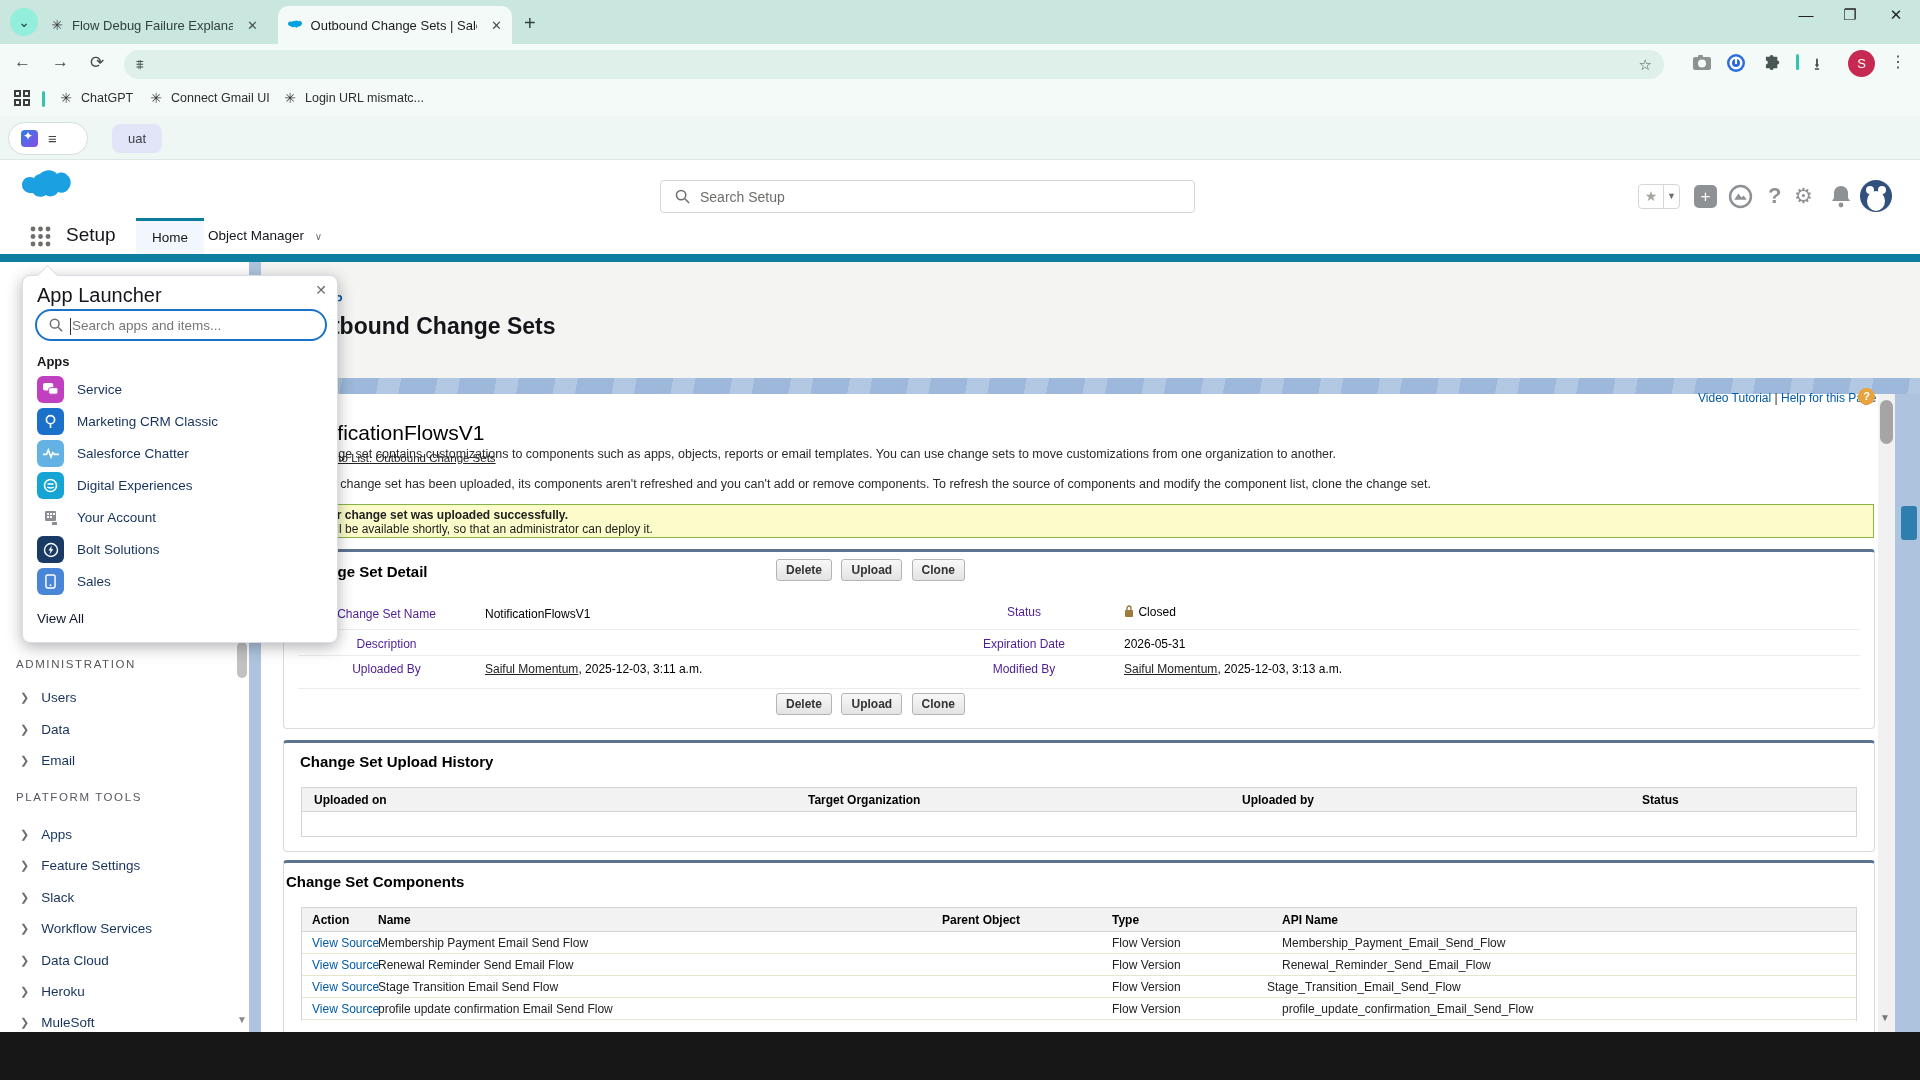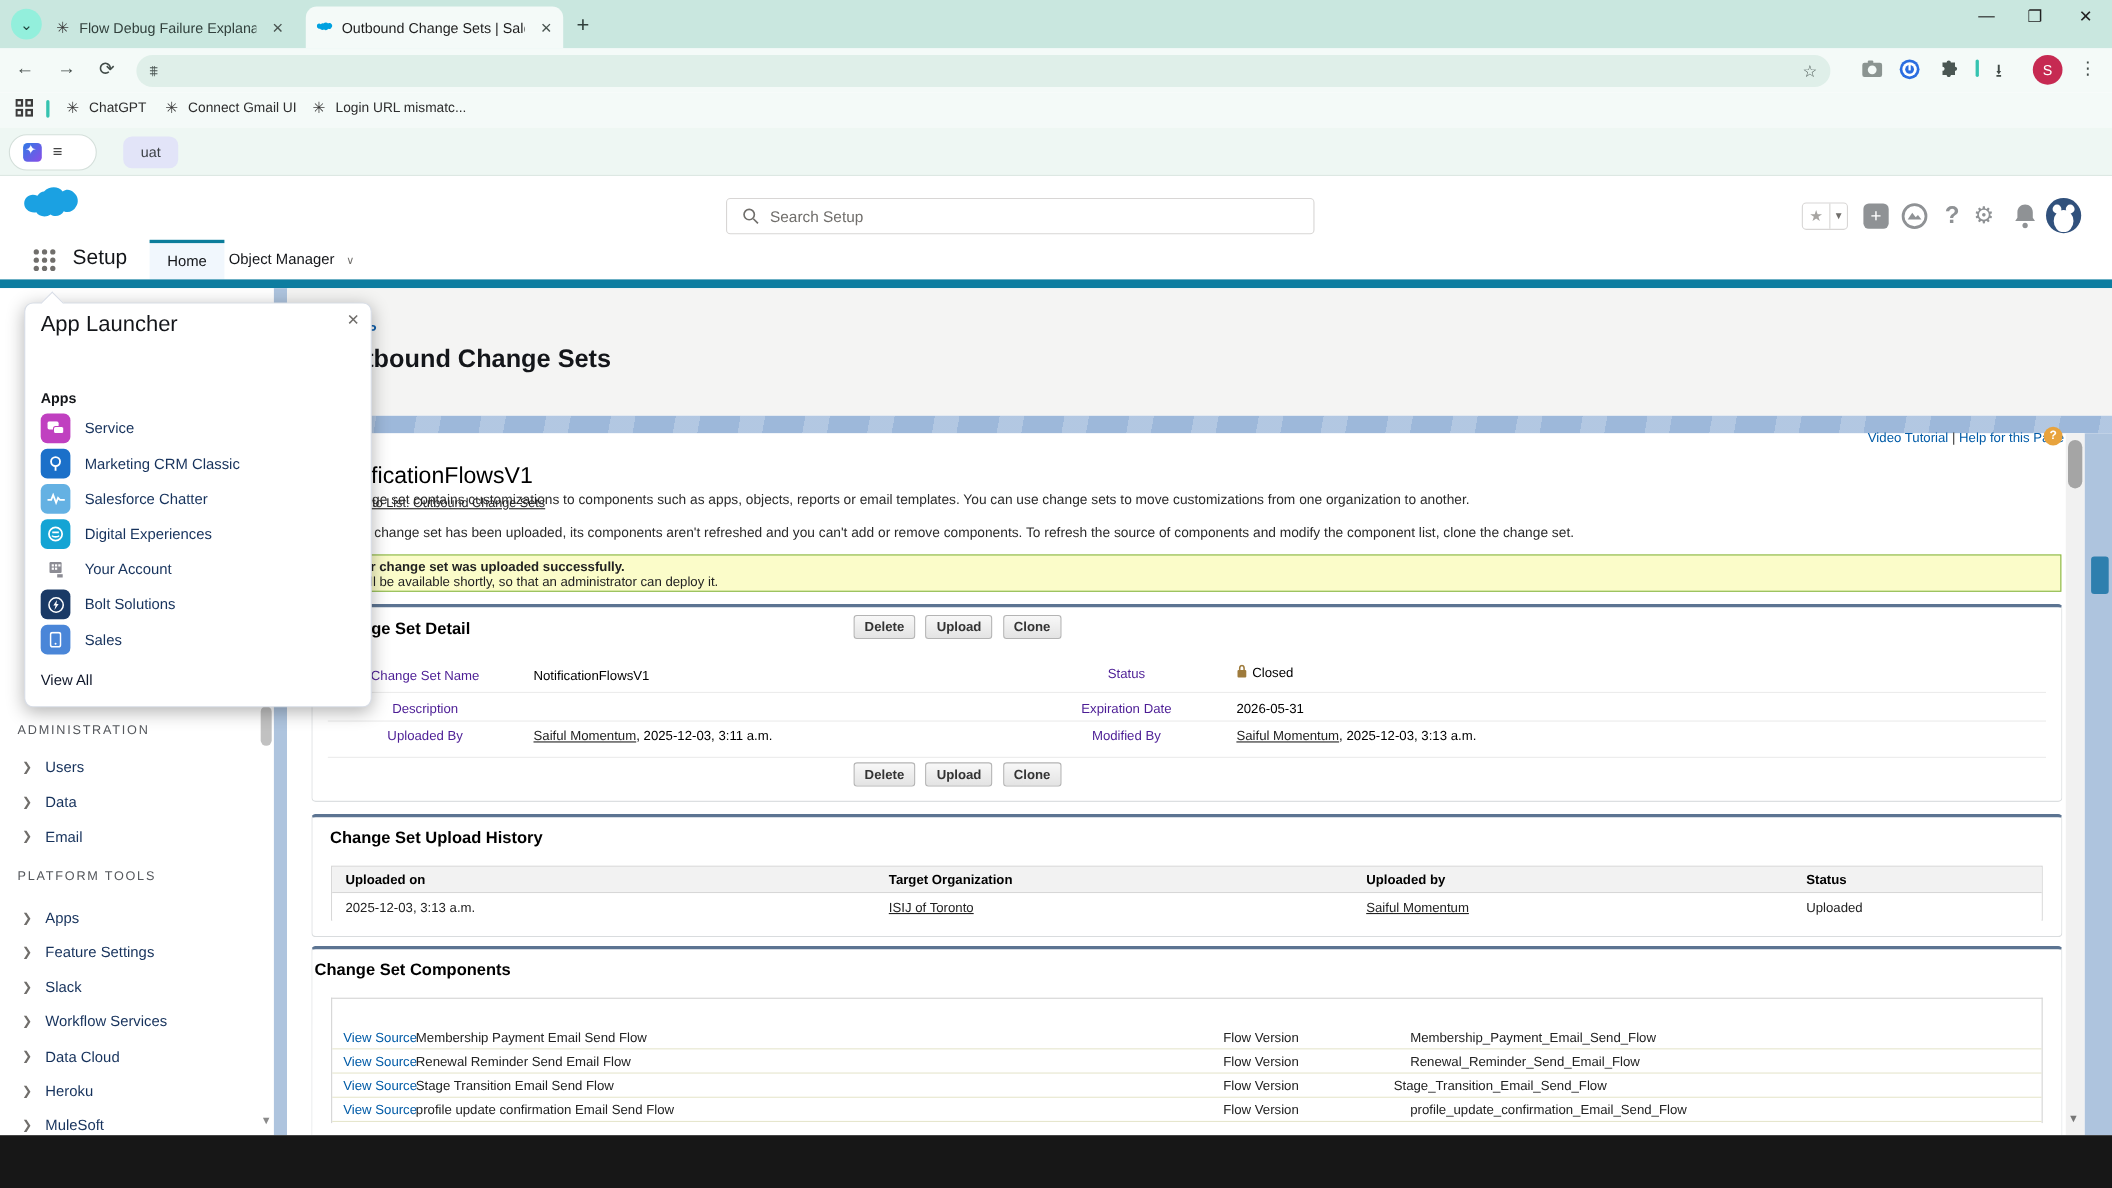--- a/index.html
+++ b/index.html
@@ -356,32 +356,33 @@
 
   <div class="abs pblock" style="left:283px; top:740px; width:1592px; height:112px;">
     <div class="pbtitle" style="position:absolute; left:16px; top:10px;">Change Set Upload History</div>
     <div class="ctable" style="position:absolute; left:17px; right:17px; top:44px; height:50px;">
       <div class="cth" style="position:absolute; left:0; right:0; top:0; height:24px;">
         <span style="position:absolute; left:12px; top:5px;">Uploaded on</span>
         <span style="position:absolute; left:506px; top:5px;">Target Organization</span>
         <span style="position:absolute; left:940px; top:5px;">Uploaded by</span>
         <span style="position:absolute; left:1340px; top:5px;">Status</span>
       </div>
-      <div class="ctd" style="position:absolute; left:0; right:0; top:24px; height:26px; background:#fff;">
-        <span style="position:absolute; left:12px; top:6px;">2025-12-03, 3:13 a.m.</span>
-        <span class="dlink" style="position:absolute; left:506px; top:6px;">ISIJ of Toronto</span>
-        <span class="dlink" style="position:absolute; left:940px; top:6px;">Saiful Momentum</span>
-        <span style="position:absolute; left:1340px; top:6px;">Uploaded</span>
-      </div>
     </div>
   </div>
 
   <div class="abs pblock" style="left:283px; top:860px; width:1592px; height:172px; border-bottom:none; border-radius:4px 4px 0 0;">
     <div class="pbtitle" style="position:absolute; left:2px; top:10px;text-align:center;">Change Set Components</div>
     <div class="ctable" style="position:absolute; left:17px; right:17px; top:44px; height:114px; border-bottom:none;">
+      <div class="cth" style="position:absolute; left:0; right:0; top:0; height:24px;">
+        <span style="position:absolute; left:10px; top:5px;">Action</span>
+        <span style="position:absolute; left:76px; top:5px;">Name</span>
+        <span style="position:absolute; left:640px; top:5px;">Parent Object</span>
+        <span style="position:absolute; left:810px; top:5px;">Type</span>
+        <span style="position:absolute; left:980px; top:5px;">API Name</span>
+      </div>
       <div class="ctd comprow" style="position:absolute; left:0; right:0; top:24px; height:22px;">
         <a class="clink" style="position:absolute; left:10px; top:4px;">View Source</a>
         <span style="position:absolute; left:76px; top:4px;">Membership Payment Email Send Flow</span>
         <span style="position:absolute; left:810px; top:4px;">Flow Version</span>
         <span style="position:absolute; left:980px; top:4px;">Membership_Payment_Email_Send_Flow</span>
       </div>
       <div class="ctd comprow" style="position:absolute; left:0; right:0; top:46px; height:22px;">
         <a class="clink" style="position:absolute; left:10px; top:4px;">View Source</a>
         <span style="position:absolute; left:76px; top:4px;">Renewal Reminder Send Email Flow</span>
         <span style="position:absolute; left:810px; top:4px;">Flow Version</span>
@@ -405,20 +406,28 @@
   <div class="abs bluerightstrip"></div>
   <div class="abs scrolltrack"></div>
   <div class="abs scrollthumb"></div>
   <div class="abs" style="left:1880px; top:1012px; font-size:10px; color:#777;">▼</div>
   <div class="abs tealmarker"></div>
 
   <div class="abs notch"></div>
   <div class="abs launcher">
     <div style="position:absolute; left:14px; top:8px; font-size:20px; color:#14161a;">App Launcher</div>
     <div style="position:absolute; right:10px; top:6px; font-size:14px; color:#706e6b;">✕</div>
+    <div class="alsearch" style="position:absolute;">
+      <svg width="14" height="14" viewBox="0 0 16 16">
+          <circle cx="6.5" cy="6.5" r="5" fill="none" stroke="#706e6b" stroke-width="1.7"></circle>
+          <line x1="10.5" y1="10.5" x2="15" y2="15" stroke="#706e6b" stroke-width="1.7"></line>
+        </svg>
+      <span style="position:absolute; left:33px; top:7px; width:1px; height:17px; background:#333;"></span>
+      <span>Search apps and items...</span>
+    </div>
     <div style="position:absolute; left:14px; top:78px; font-size:13px; font-weight:bold; color:#14161a;">Apps</div>
     <div class="appitem" style="position:absolute; left:14px; top:100px;">
       <span class="apptile" style="background:#c040c0;">
           <svg width="15" height="13" viewBox="0 0 16 14">
             <rect x="0" y="0" width="11" height="8" rx="2" fill="#fff"></rect>
             <rect x="6" y="5" width="10" height="7" rx="2" fill="#fff" stroke="#c040c0"></rect>
           </svg>
         </span>
       <span>Service</span>
     </div>

